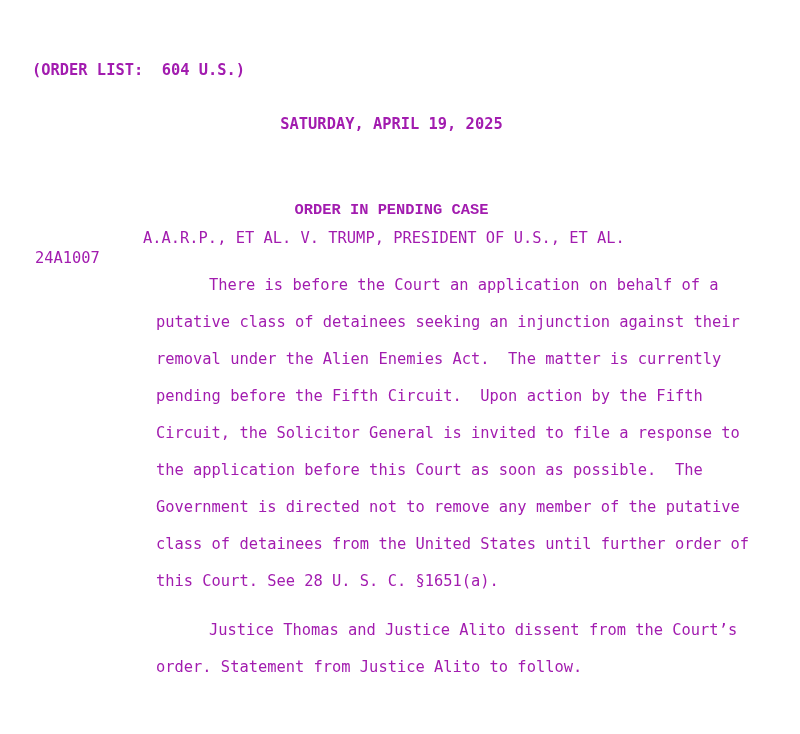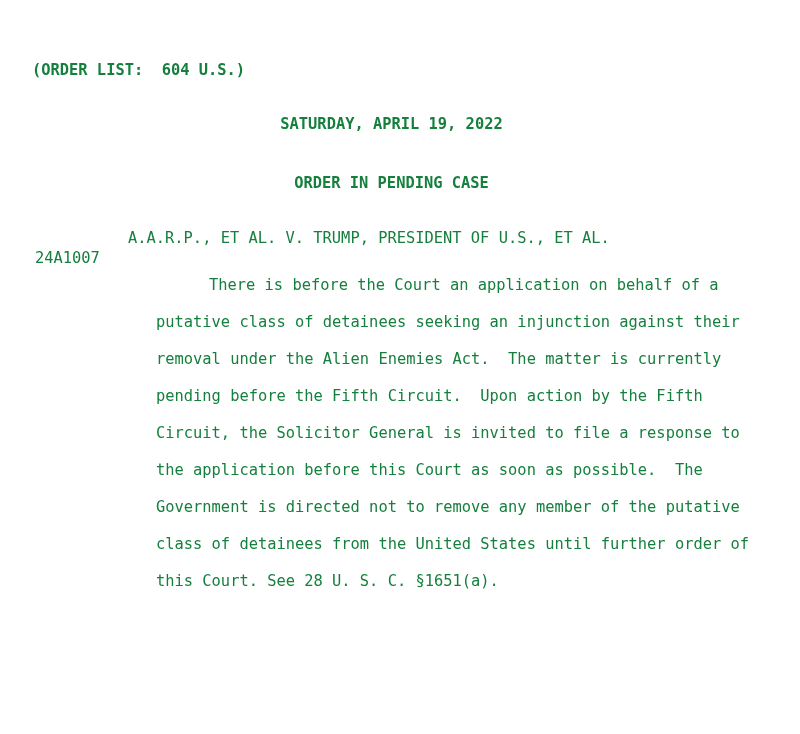--- a/index.html
+++ b/index.html
@@ -6,58 +6,58 @@
     margin: 0;
     padding: 0;
     background: #ffffff;
   }
   .page {
     position: relative;
     width: 800px;
     height: 734px;
     background: #ffffff;
     font-family: "DejaVu Sans Mono", "Liberation Mono", monospace;
-    color: #15803d;
+    color: #a21caf;
     font-size: 15.4px;
     overflow: hidden;
   }
   .pre { white-space: pre; }
   .bold { font-weight: bold; }
 
   .order-list-line {
     position: absolute;
     left: 32px;
     top: 60px;
     line-height: 20px;
   }
   .center-line {
     position: absolute;
     left: 0;
     width: 783px;
     text-align: center;
     line-height: 20px;
   }
   .date-line  { top: 114px; }
-  .title-line { top: 173px; }
+  .title-line { top: 200px; font-family: Liberation Mono, monospace; }
 
   .caption-row {
     position: absolute;
     top: 228px;
     left: 0;
     width: 800px;
     line-height: 20px;
   }
   .docket {
     position: absolute;
     left: 35px;
     margin-top: 20px;
   }
   .case-title {
     position: absolute;
-    left: 128px;
+    left: 143px;
   }
 
   .body-text {
     position: absolute;
     left: 144px;
     top: 255px;
     line-height: 37px;
   }
   .para {
     margin: 12px;
@@ -65,34 +65,36 @@
     text-indent: 53px;
   }
 </style>
 </head>
 <body>
 
 <div class="page">
 
   <div class="order-list-line pre bold">(ORDER LIST:  604 U.S.)</div>
 
-  <div class="center-line date-line pre bold">SATURDAY, APRIL 19, 2022</div>
+  <div class="center-line date-line pre bold">SATURDAY, APRIL 19, 2025</div>
 
   <div class="center-line title-line pre bold">ORDER IN PENDING CASE</div>
 
   <div class="caption-row">
     <span class="docket pre">24A1007</span>
     <span class="case-title pre">A.A.R.P., ET AL. V. TRUMP, PRESIDENT OF U.S., ET AL.</span>
   </div>
 
   <div class="body-text">
     <p class="para">There is before the Court an application on behalf of a
 putative class of detainees seeking an injunction against their
 removal under the Alien Enemies Act.  The matter is currently
 pending before the Fifth Circuit.  Upon action by the Fifth
 Circuit, the Solicitor General is invited to file a response to
 the application before this Court as soon as possible.  The
 Government is directed not to remove any member of the putative
 class of detainees from the United States until further order of
 this Court. See 28 U. S. C. §1651(a).</p>
+    <p class="para">Justice Thomas and Justice Alito dissent from the Court’s
+order. Statement from Justice Alito to follow.</p>
   </div>
 
 </div>
 
 </body></html>

